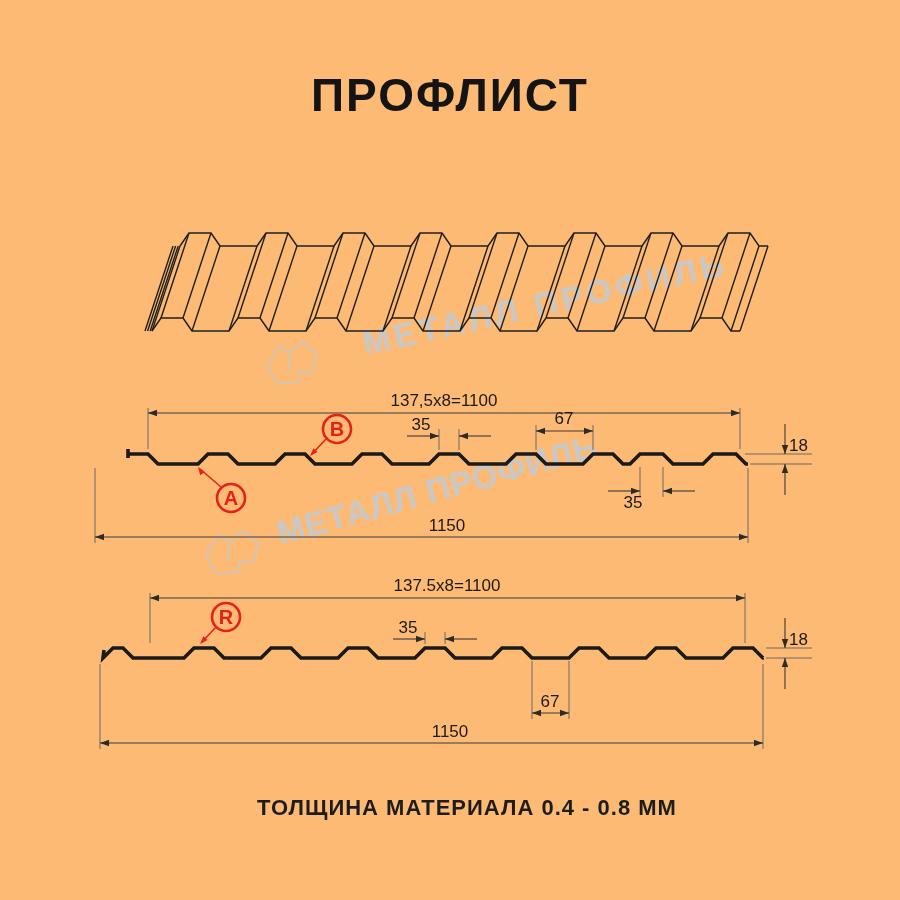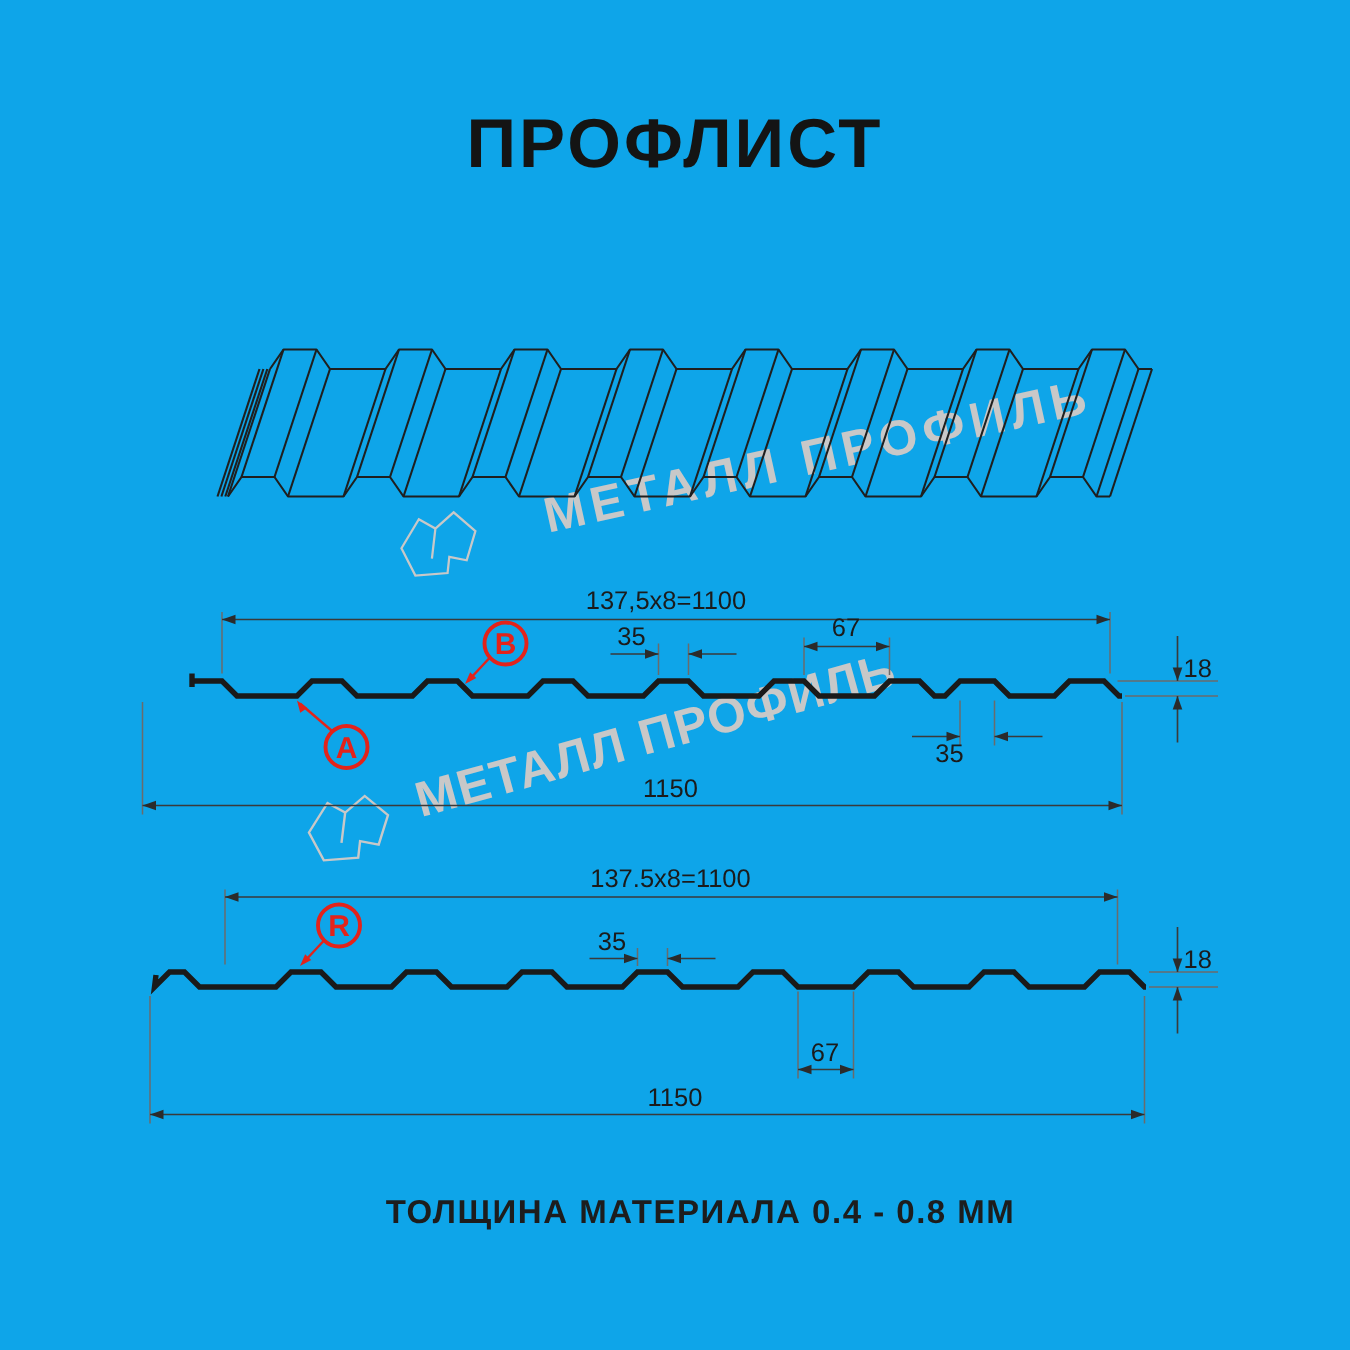--- a/index.html
+++ b/index.html
@@ -1,16 +1,16 @@
 <!DOCTYPE html>
 <html><head>
 <meta charset="utf-8">
 <style>
   html,body{margin:0;padding:0;background:#ffffff;}
-  #stage{position:relative;width:900px;height:900px;background:#0ea5e9;overflow:hidden;
+  #stage{position:relative;width:900px;height:900px;background:#fdba74;overflow:hidden;
          font-family:"Liberation Sans", sans-serif;}
   .title{position:absolute;left:0;top:68px;width:900px;text-align:center;
          font-size:46px;font-weight:800;color:#141414;letter-spacing:2px;}
   .subtitle{position:absolute;left:0;top:129px;width:900px;text-align:center;
          font-size:23px;font-weight:400;color:#2e2e2e;letter-spacing:2px;}
   .footer{position:absolute;left:0;top:795px;width:900px;text-align:center;
          font-size:22px;font-weight:600;color:#1d1d1d;letter-spacing:1px;padding-left:17px;}
   svg{position:absolute;left:0;top:0;}
   .sheet{stroke:#1f1f1f;stroke-width:1.4;fill:none;stroke-linejoin:round;}
   .main{stroke:#1a1a1a;stroke-width:3.6;fill:none;stroke-linejoin:miter;}

